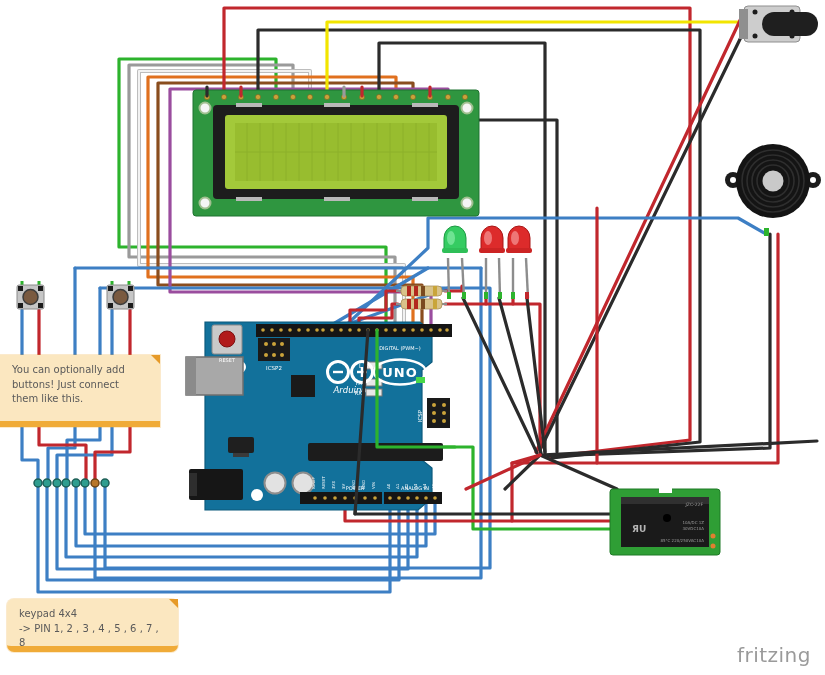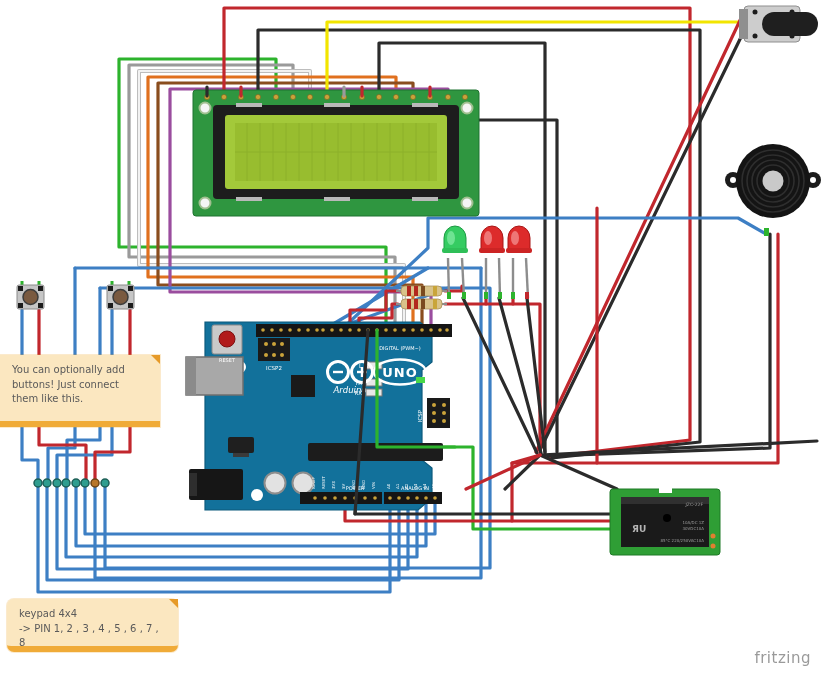--- a/index.html
+++ b/index.html
@@ -5,21 +5,21 @@
   html,body{margin:0;padding:0;background:#fff;}
   .stage{position:relative;width:825px;height:675px;background:#ffffff;overflow:hidden;
          font-family:"DejaVu Sans",sans-serif;}
   svg{position:absolute;left:0;top:0;}
   .note{position:absolute;background:#fbe7c0;border-bottom:6px solid #f0ab38;
         color:#5a5a5a;font-size:10px;line-height:1.45;padding:8px 10px 6px 12px;
         box-shadow:0 0 0 1px rgba(240,171,56,.25);}
   .note .fold{position:absolute;top:0;right:0;width:0;height:0;
         border-left:9px solid transparent;border-top:9px solid #e69a28;}
   .watermark{position:absolute;right:14px;bottom:8px;color:#9a9a9a;
-        font-size:15px;letter-spacing:.5px;}
+        font-size:20px;letter-spacing:.5px;}
 </style>
 </head>
 <body>
 
 <div class="stage">
 <svg width="825" height="675" viewBox="0 0 825 675">
 
   <g fill="none" stroke-linejoin="round" stroke-linecap="round" stroke-width="3.2">
 
     <polyline stroke="#2db32d" points="276,97 276,59 119,59 119,247 386,247 386,330"></polyline>

